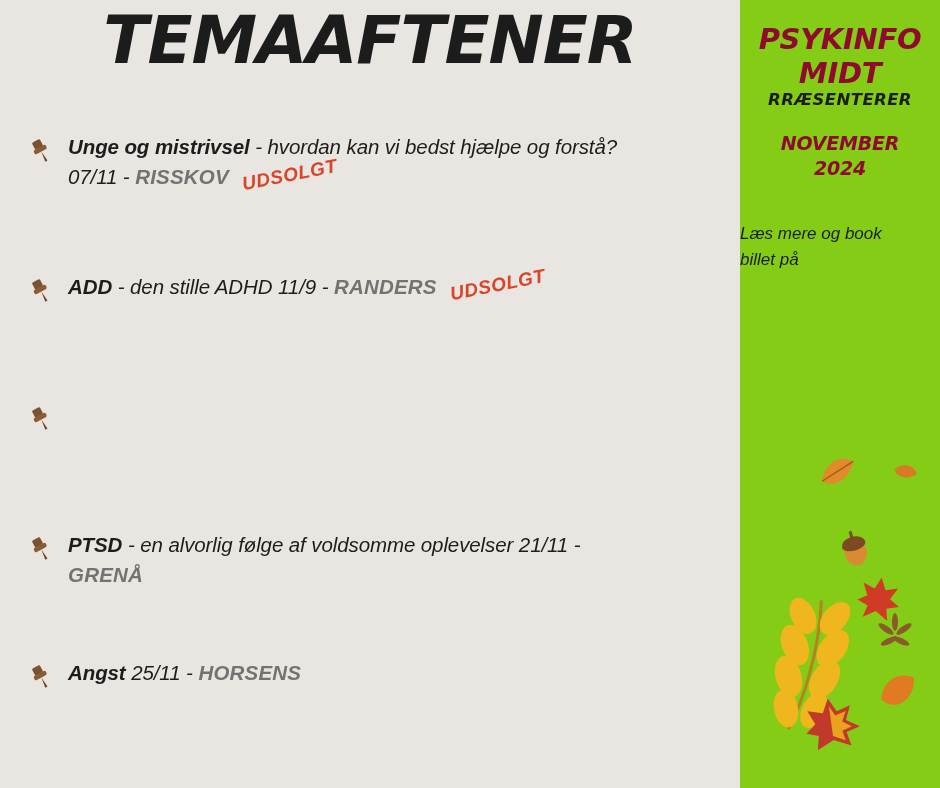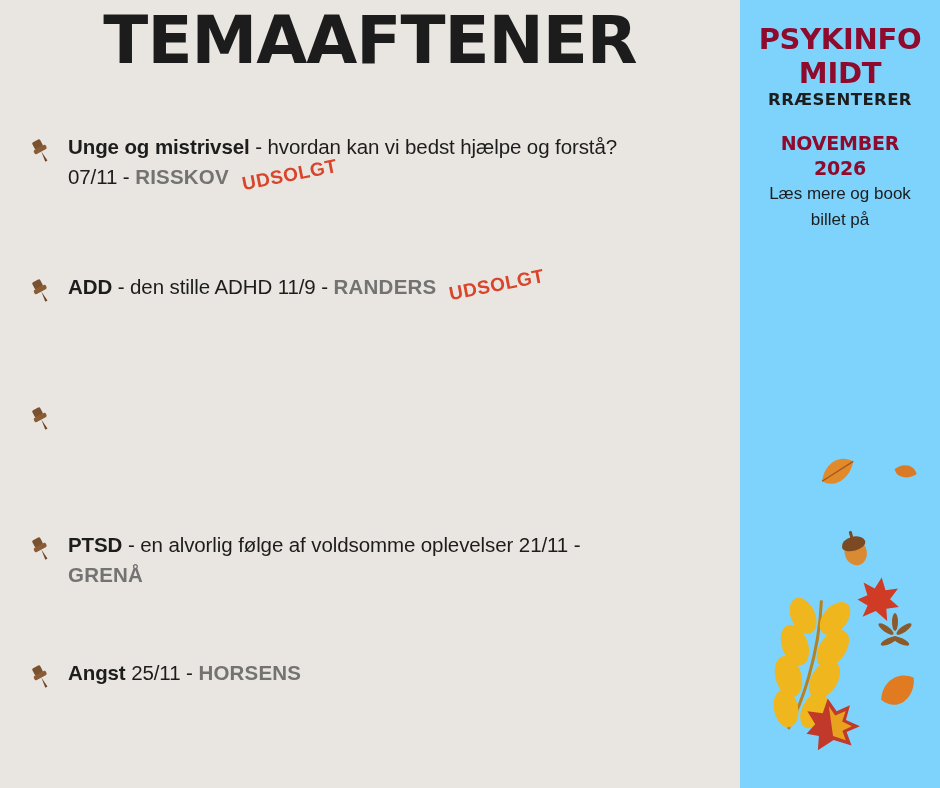--- a/index.html
+++ b/index.html
@@ -12,20 +12,21 @@
     overflow: hidden;
     font-family: "Liberation Sans", sans-serif;
     background: #e9e5e0;
   }
   .poster {
     position: relative;
     width: 940px;
     height: 648px;
     background: #e9e5e0;
     display: flex;
+    font-style: italic;
   }
   
   .left {
     position: relative;
     width: 740px;
     height: 788px;
     box-sizing: border-box;
     padding: 0;
   }
   .headline {
@@ -86,21 +87,21 @@
     transform-origin: left bottom;
     margin-left: 16px;
     position: relative;
     top: 6px;
   }
   
   .right {
     position: relative;
     width: 200px;
     height: 788px;
-    background: #7dd3fc;
+    background: #84cc16;
     overflow: hidden;
   }
   .brand {
     margin-top: 22px;
     text-align: center;
     font-family: "DejaVu Sans", sans-serif;
     font-weight: bold;
     font-size: 29px;
     line-height: 1.18;
     color: #8f0b2e;
@@ -118,21 +119,22 @@
     margin-top: 22px;
     text-align: center;
     font-family: "DejaVu Sans", sans-serif;
     font-weight: bold;
     font-size: 19px;
     line-height: 1.3;
     color: #8f0b2e;
     letter-spacing: -0.2px;
   }
   .book {
-    text-align: center;
+    margin-top: 40px;
+    text-align: left;
     font-family: "Liberation Sans", sans-serif;
     font-size: 17px;
     line-height: 1.55;
     color: #1d1d1d;
   }
   .book .link {
     display: block;
     margin-top: 2px;
     color: #8f0b2e;
     font-weight: bold;
@@ -233,21 +235,21 @@
   </div>
 
   <div class="right">
     <div class="brand">
       <div>PSYKINFO</div>
       <div>MIDT</div>
     </div>
     <div class="presents">RRÆSENTERER</div>
     <div class="month">
       <div>NOVEMBER</div>
-      <div>2026</div>
+      <div>2024</div>
     </div>
     <div class="book">
       <div>Læs mere og book</div>
       <div>billet på</div>
     </div>
 
     <div class="leaves">
       <svg width="200" height="348" viewBox="0 0 200 348">
 
         <g transform="translate(78,30) rotate(-20)">

